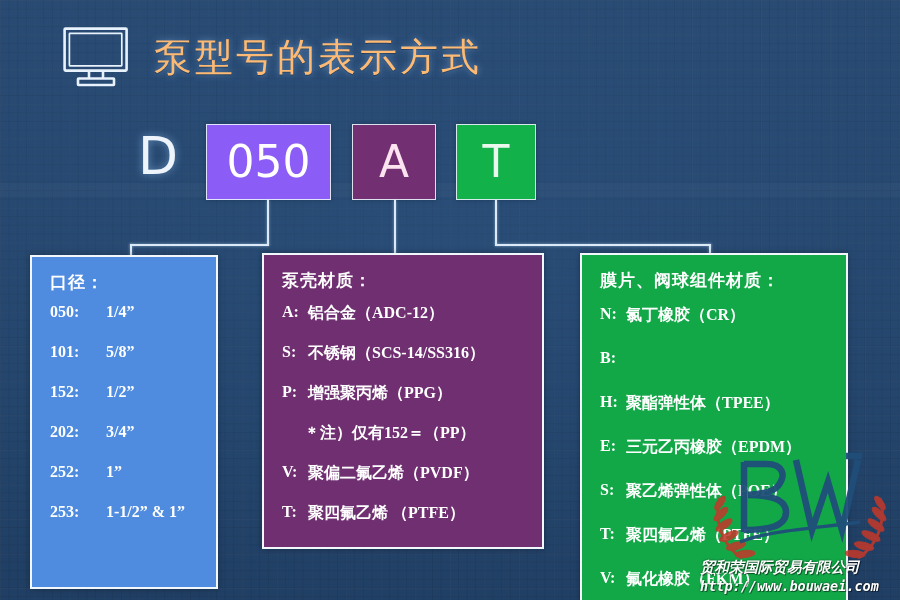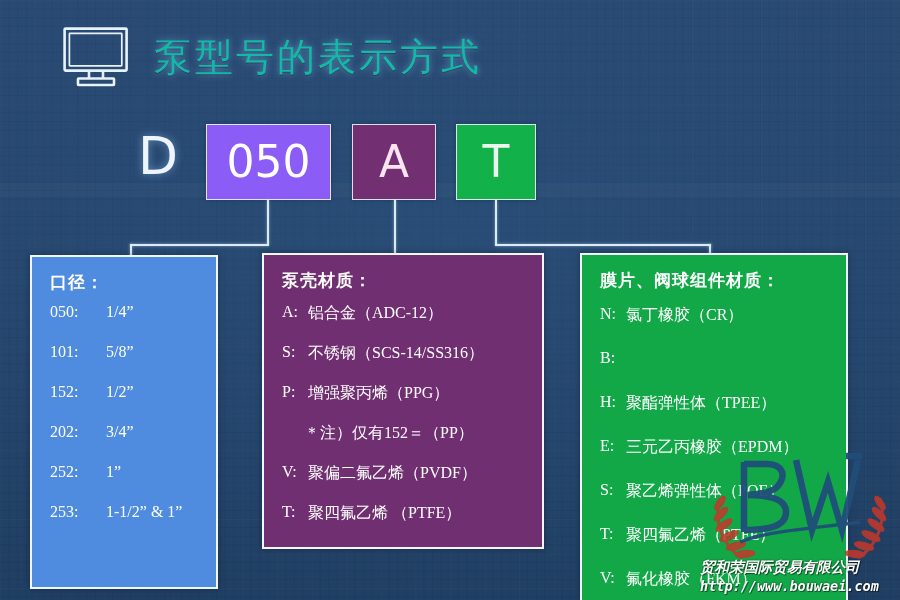--- a/index.html
+++ b/index.html
@@ -38,21 +38,21 @@
   }
   #bandv{
     position:absolute;left:0;right:0;top:183px;height:14px;pointer-events:none;
     background:rgba(255,255,255,.022);
   }
 
   
   #header{position:absolute;left:62px;top:26px;display:flex;align-items:center;gap:24px;}
   #monitor{width:68px;height:62px;display:block;}
   #title{
-    font-size:38px;color:#14b8a6;letter-spacing:3px;
+    font-size:38px;color:#fdba74;letter-spacing:3px;
     font-family:"DejaVu Sans","Liberation Sans",sans-serif;
     text-shadow:0 0 7px rgba(150,200,255,.55),0 1px 0 rgba(0,0,0,.35);
     white-space:nowrap;
   }
 
   
   .codeletter{
     position:absolute;
     font-family:"DejaVu Sans","Liberation Sans",sans-serif;
     color:#eef4fb;font-size:52px;line-height:1;
@@ -87,21 +87,21 @@
   #panel-blue  {left:30px; top:255px;width:188px;height:334px;background:#4f8ce0;}
   #panel-purple{left:262px;top:253px;width:282px;height:296px;background:#6f2f70;}
   #panel-green {left:580px;top:253px;width:268px;height:350px;background:#12a848;}
 
   .phead{
     font-size:17px;font-weight:bold;margin:0 0 6px 2px;letter-spacing:1px;
     font-family:"DejaVu Sans","Liberation Sans",sans-serif;
   }
   .prow{
     display:flex;font-size:16px;margin:0 0 2px 2px;white-space:nowrap;
-    font-family:"Liberation Serif","DejaVu Serif",serif;font-weight:normal;
+    font-family:"Liberation Serif","DejaVu Serif",serif;font-weight:bold;
   }
   #panel-blue .prow{line-height:1.0;}
   #panel-blue .prow .k{width:56px;flex:0 0 56px;}
   #panel-purple .prow .k{width:26px;flex:0 0 26px;}
   #panel-green  .prow .k{width:26px;flex:0 0 26px;}
   .prow .v{flex:1 1 auto;}
   .prow.note{padding-left:22px;}
 
   #panel-blue   .prow{height:38px;align-items:flex-start;}
   #panel-purple .prow{height:38px;align-items:flex-start;}

